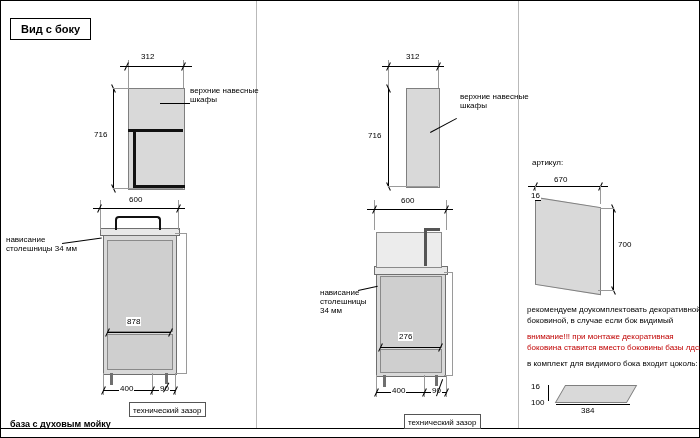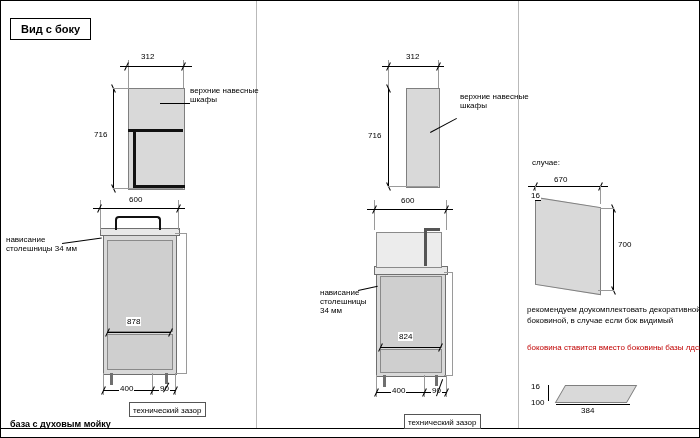--- a/index.html
+++ b/index.html
@@ -148,21 +148,21 @@
   <div class="tick" style="left:374px;top:205px;width:1px;height:9px;transform:rotate(25deg);"></div>
   <div class="tick" style="left:446px;top:205px;width:1px;height:9px;transform:rotate(25deg);"></div>
   <div class="dimtext" style="left:400px;top:196px;">600</div>
 
   <div class="leader" style="left:358px;top:290px;width:20px;transform:rotate(-12deg);"></div>
   <div class="txt" style="left:320px;top:288px;">нависание<br>столешницы<br>34 мм</div>
 
   <div class="dimline-h" style="left:380px;top:347px;width:60px;"></div>
   <div class="tick" style="left:380px;top:343px;width:1px;height:9px;transform:rotate(25deg);"></div>
   <div class="tick" style="left:440px;top:343px;width:1px;height:9px;transform:rotate(25deg);"></div>
-  <div class="dimtext" style="left:398px;top:332px;">824</div>
+  <div class="dimtext" style="left:398px;top:332px;">276</div>
 
   <div class="extline" style="left:452px;top:272px;width:1px;height:103px;"></div>
   <div class="extline" style="left:444px;top:272px;width:9px;height:1px;"></div>
   <div class="extline" style="left:444px;top:375px;width:9px;height:1px;"></div>
 
   <div class="extline" style="left:376px;top:375px;width:1px;height:22px;"></div>
   <div class="extline" style="left:424px;top:375px;width:1px;height:22px;"></div>
   <div class="extline" style="left:446px;top:375px;width:1px;height:22px;"></div>
   <div class="dimline-h" style="left:376px;top:392px;width:48px;"></div>
   <div class="dimline-h" style="left:424px;top:392px;width:22px;"></div>
@@ -171,21 +171,21 @@
   <div class="tick" style="left:446px;top:388px;width:1px;height:9px;transform:rotate(25deg);"></div>
   <div class="dimtext" style="left:391px;top:386px;">400</div>
   <div class="dimtext" style="left:431px;top:386px;">90</div>
 
   <div class="box" style="left:404px;top:414px;width:75px;height:13px;border:1px solid #555;"></div>
   <div class="txt" style="left:408px;top:418px;">технический зазор</div>
   <div class="leader" style="left:436px;top:396px;width:18px;transform:rotate(-70deg);"></div>
 
   <div class="txt bold" style="left:266px;top:419px;font-size:9px;margin-top:24px;">база под мойку</div>
 
-  <div class="txt" style="left:532px;top:158px;">случае:</div>
+  <div class="txt" style="left:532px;top:158px;">артикул:</div>
 
   <div class="abs" style="left:535px;top:202px;width:64px;height:86px;background:#d9d9d9;border:1px solid #7f7f7f;
               transform:skewY(9deg);"></div>
 
   <div class="dimline-h" style="left:528px;top:186px;width:80px;"></div>
   <div class="tick" style="left:535px;top:182px;width:1px;height:9px;transform:rotate(25deg);"></div>
   <div class="tick" style="left:600px;top:182px;width:1px;height:9px;transform:rotate(25deg);"></div>
   <div class="extline" style="left:535px;top:186px;width:1px;height:14px;"></div>
   <div class="extline" style="left:600px;top:186px;width:1px;height:18px;"></div>
   <div class="dimtext" style="left:553px;top:175px;">670</div>
@@ -195,21 +195,23 @@
 
   <div class="dimline-v" style="left:613px;top:208px;height:82px;"></div>
   <div class="tick" style="left:609px;top:208px;width:9px;height:1px;transform:rotate(65deg);"></div>
   <div class="tick" style="left:609px;top:290px;width:9px;height:1px;transform:rotate(65deg);"></div>
   <div class="extline" style="left:600px;top:208px;width:14px;height:1px;"></div>
   <div class="extline" style="left:598px;top:290px;width:16px;height:1px;"></div>
   <div class="dimtext" style="left:617px;top:240px;">700</div>
 
   <div class="txt" style="left:527px;top:316px;">боковиной, в случае если бок видимый</div>
   <div class="txt" style="left:527px;top:305px;">рекомендуем доукомплектовать декоративной</div>
+  <div class="txt redtxt" style="left:527px;top:332px;">внимание!!! при монтаже декоративная</div>
   <div class="txt redtxt" style="left:527px;top:343px;">боковина ставится вместо боковины базы лдсп</div>
+  <div class="txt" style="left:527px;top:359px;">в комплект для видимого бока входит цоколь:</div>
 
   <div class="abs" style="left:560px;top:385px;width:70px;height:16px;background:#d9d9d9;border:1px solid #7f7f7f;transform:skewX(-30deg);"></div>
   <div class="dimtext" style="left:530px;top:382px;">16</div>
   <div class="dimtext" style="left:530px;top:398px;">100</div>
   <div class="dimtext" style="left:580px;top:406px;">384</div>
   <div class="dimline-h" style="left:556px;top:404px;width:74px;"></div>
   <div class="dimline-v" style="left:548px;top:385px;height:16px;"></div>
 
 </div>
 

